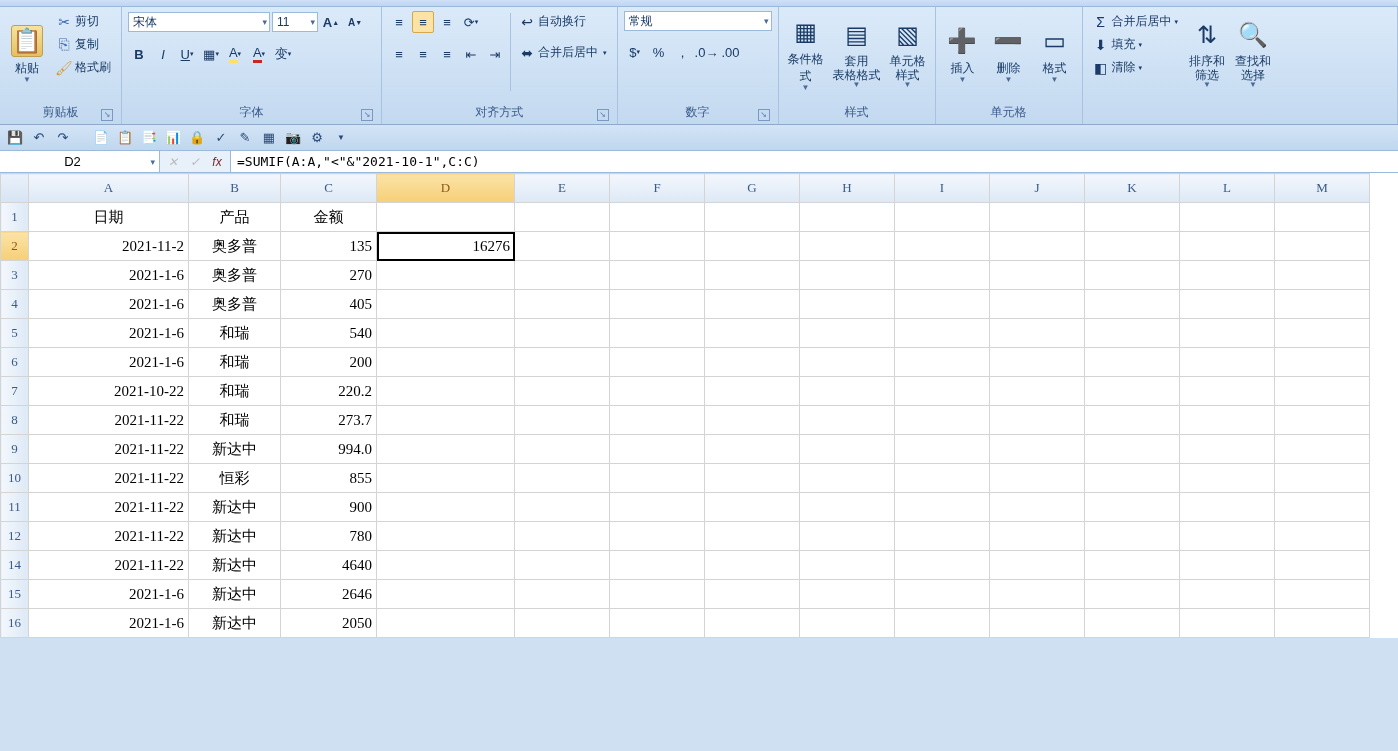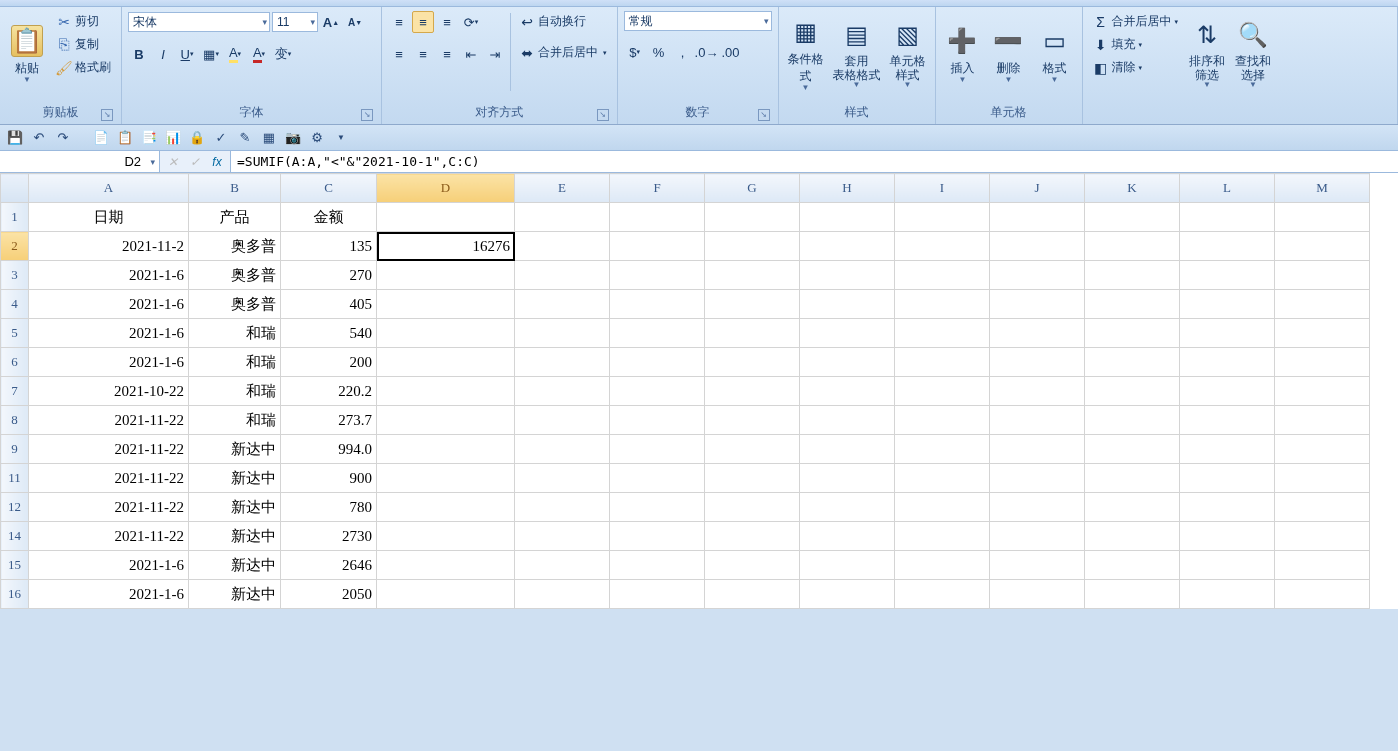--- a/index.html
+++ b/index.html
@@ -30,38 +30,38 @@
 .combo { height: 20px; border: 1px solid #9bb9dd; background: #fff; display: flex; align-items: center; padding: 0 14px 0 4px; position: relative; font-size: 12px; }
 .combo::after { content: "▾"; position: absolute; right: 2px; font-size: 9px; color: #4a6a9a; }
 
 
 .qat { height: 26px; background: linear-gradient(#d3e4f6, #c0d7ee); border-bottom: 1px solid #9bb9dd; display: flex; align-items: center; gap: 6px; padding: 0 6px; }
 .qat .qb { width: 18px; height: 18px; display: flex; align-items: center; justify-content: center; font-size: 13px; color: #2a4b7a; }
 
 
 .fbar { height: 22px; background: #e8f0fa; border-bottom: 1px solid #9bb9dd; display: flex; align-items: stretch; }
 .namebox { width: 160px; border-right: 1px solid #9bb9dd; display: flex; align-items: center; background: #fff; position: relative; }
-.namebox input { border: none; outline: none; width: 100%; text-align: right; font-size: 13px; padding: 0 18px 0 4px; }
+.namebox input { border: none; outline: none; width: 100%; text-align: center; font-size: 13px; padding: 0 18px 0 4px; }
 .namebox::after { content: "▾"; position: absolute; right: 4px; font-size: 9px; color: #4a6a9a; }
 .fbtns { display: flex; align-items: center; padding: 0 4px; gap: 4px; }
-.fbtns span { width: 18px; text-align: center; color: #0369a1; font-style: italic; }
+.fbtns span { width: 18px; text-align: center; color: #7f1d1d; font-style: italic; }
 .formula-input { flex: 1; border: none; outline: none; background: #fff; padding: 0 6px; font-size: 13px; font-family: Consolas, "SimSun", monospace; border-left: 1px solid #9bb9dd; }
 
 
 .grid-wrap { position: relative; background: #fff; }
 table.sheet { border-collapse: collapse; table-layout: fixed; }
 table.sheet th, table.sheet td { border: 1px solid #d4d4d4; height: 29px; font-size: 15px; font-family: "SimSun", serif; }
 table.sheet th { background: linear-gradient(#f3f7fc, #dde9f6); color: #3a5b8a; font-weight: normal; font-size: 13px; }
 table.sheet th.corner { background: linear-gradient(#eaf1fa, #d6e4f3); width: 28px; }
 table.sheet th.rowh { width: 28px; text-align: center; background: linear-gradient(to right, #f3f7fc, #dde9f6); }
 table.sheet th.colh { text-align: center; }
 table.sheet th.rowh.sel, table.sheet th.colh.sel { background: linear-gradient(#fbe3a6, #f6cf78); color: #8a5a1a; }
 table.sheet td { padding: 0 4px; color: #000; }
 table.sheet td.r { text-align: right; }
-table.sheet td.l { text-align: right; }
+table.sheet td.l { text-align: center; }
 table.sheet td.c { text-align: center; }
 table.sheet td.active { outline: 2px solid #000; outline-offset: -2px; }
 
 .col-A { width: 160px; }
 .col-B { width: 92px; }
 .col-C { width: 96px; }
 .col-D { width: 138px; }
 .col-rest { width: 95px; }
 
 
@@ -465,20 +465,36 @@
           <td class=""></td>
           <td class=""></td>
           <td class=""></td>
           <td class=""></td>
           <td class=""></td>
           <td class=""></td>
           <td class=""></td>
           <td class=""></td>
         </tr>
         <tr>
+          <th class="rowh">10</th>
+          <td class="r">2021-11-22</td>
+          <td class="l">恒彩</td>
+          <td class="r">855</td>
+          <td class=""></td>
+          <td class=""></td>
+          <td class=""></td>
+          <td class=""></td>
+          <td class=""></td>
+          <td class=""></td>
+          <td class=""></td>
+          <td class=""></td>
+          <td class=""></td>
+          <td class=""></td>
+        </tr>
+        <tr>
           <th class="rowh">11</th>
           <td class="r">2021-11-22</td>
           <td class="l">新达中</td>
           <td class="r">900</td>
           <td class=""></td>
           <td class=""></td>
           <td class=""></td>
           <td class=""></td>
           <td class=""></td>
           <td class=""></td>
@@ -500,21 +516,21 @@
           <td class=""></td>
           <td class=""></td>
           <td class=""></td>
           <td class=""></td>
           <td class=""></td>
         </tr>
         <tr>
           <th class="rowh">14</th>
           <td class="r">2021-11-22</td>
           <td class="l">新达中</td>
-          <td class="r">2730</td>
+          <td class="r">4640</td>
           <td class=""></td>
           <td class=""></td>
           <td class=""></td>
           <td class=""></td>
           <td class=""></td>
           <td class=""></td>
           <td class=""></td>
           <td class=""></td>
           <td class=""></td>
           <td class=""></td>

